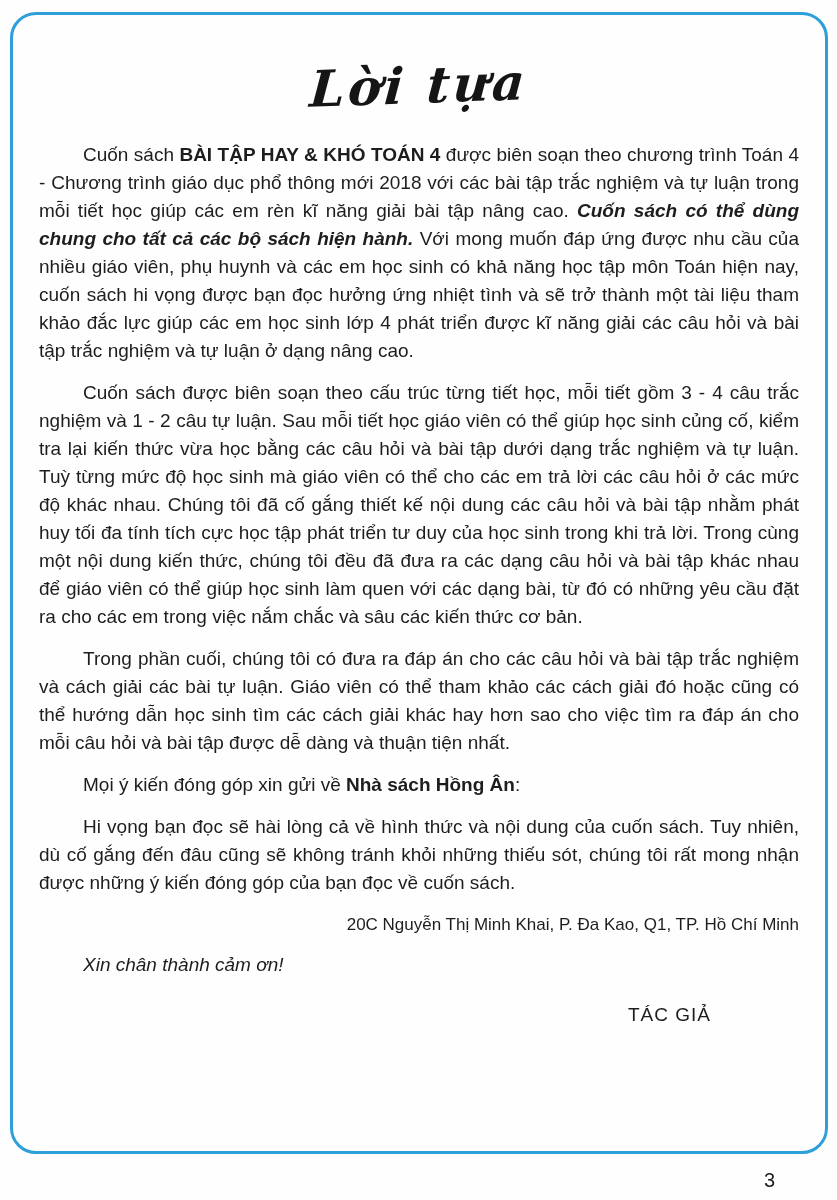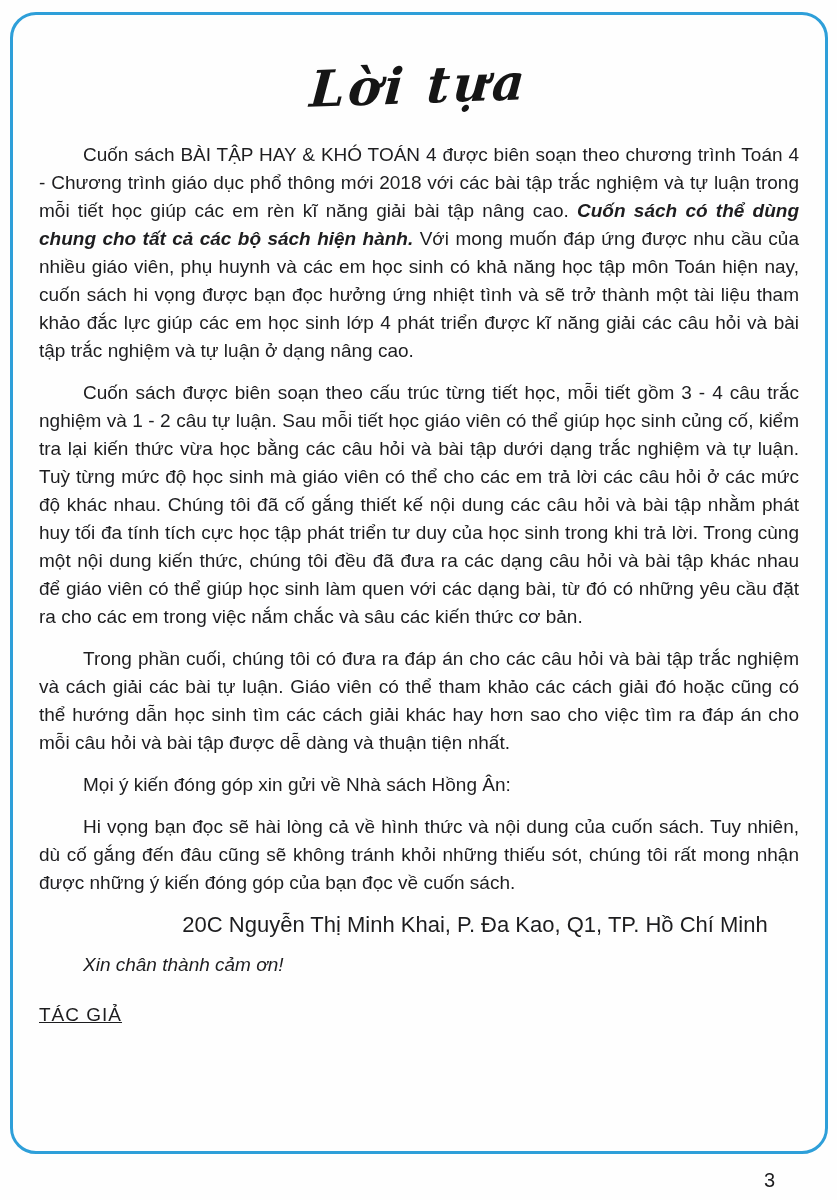--- a/index.html
+++ b/index.html
@@ -40,46 +40,46 @@
   }
   .title span { display: inline-block; transform: rotate(-2deg) skewX(-6deg); }
   p.body-par {
     font-size: 19px;
     line-height: 28px;
     text-align: justify;
     text-indent: 44px;
     margin-bottom: 14px;
     color: #1d1d1f;
   }
-  .bold { font-weight: 400; }
+  .bold { font-weight: 700; }
   .bold-italic { font-weight: 700; font-style: italic; }
   p.address-line {
-    font-size: 22px;
+    font-size: 17px;
     line-height: 28px;
     text-indent: 0;
-    text-align: center;
+    text-align: right;
     padding-left: 112px;
     margin-bottom: 12px;
   }
   p.thanks-line {
     font-size: 19px;
     line-height: 28px;
     font-style: italic;
     text-indent: 44px;
     text-align: left;
     margin-top: 6px;
     margin-bottom: 12px;
   }
   p.author-line {
     font-size: 19px;
     line-height: 28px;
+    text-align: right;
     padding-right: 88px;
     margin-top: 22px;
     letter-spacing: 1px;
-    text-decoration: underline;
   }
   .page-number {
     position: absolute;
     right: 62px;
     bottom: 8px;
     font-size: 20px;
     color: #1d1d1f;
   }
 </style>
 </head>

